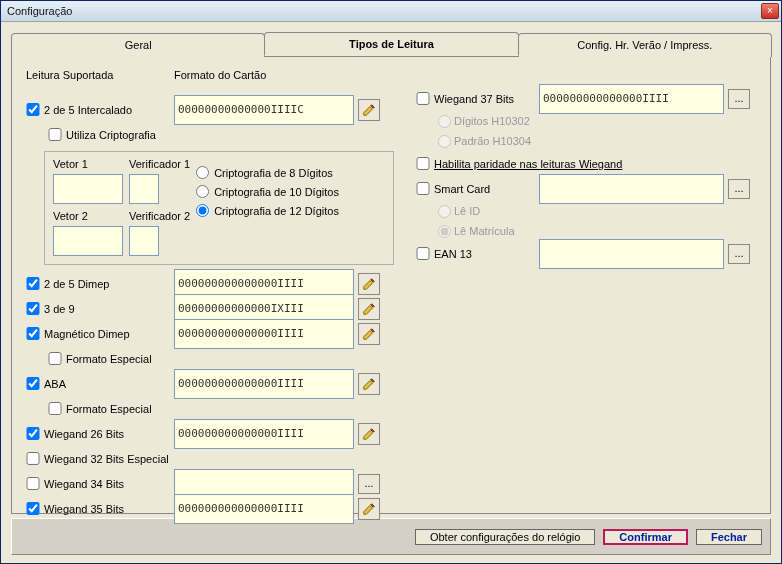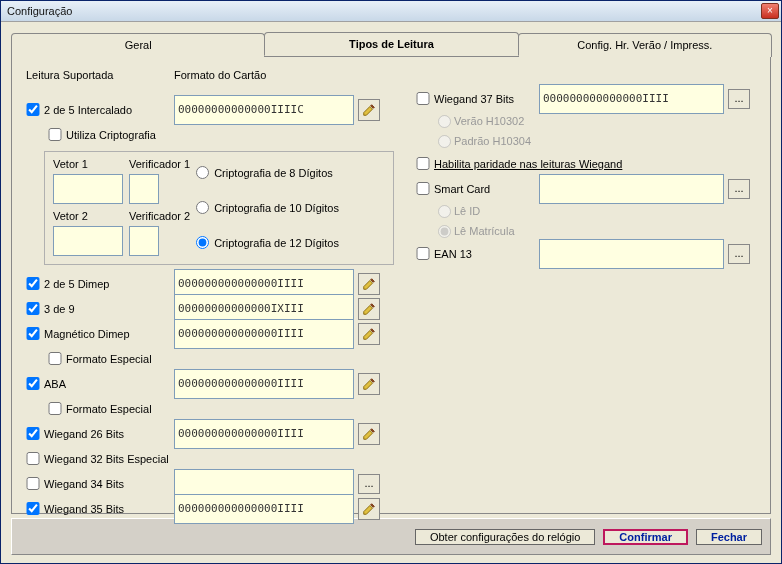--- a/index.html
+++ b/index.html
@@ -135,21 +135,21 @@
 }
 .groupbox {
   border: 1px solid #b0b0b0;
   margin: 4px 0 6px 18px;
   padding: 6px 8px 8px 8px;
   width: 350px;
 }
 .gb-row { display: flex; align-items: flex-start; gap: 6px; }
 .gb-cell { display: flex; flex-direction: column; gap: 2px; }
 .gb-cell label { margin-bottom: 2px; }
-.radiostack { display: flex; flex-direction: column; gap: 22px; padding-top: 8px; font-size: 11px; }
+.radiostack { display: flex; flex-direction: column; gap: 6px; padding-top: 8px; font-size: 11px; }
 .radiostack label { display: flex; align-items: center; gap: 2px; }
 .disabled { color: #999; }
 .bottombar {
   height: 38px;
   border: 1px solid #fff;
   border-right-color: #888;
   border-bottom-color: #888;
   margin: 0 10px 8px 10px;
   background: #d4d0c8;
   display: flex;
@@ -340,21 +340,21 @@
         <div class="col-right">
           <div style="height:17px"></div>
           <div class="row">
             <input type="checkbox" class="chk" style="">
             <span class="lbl" style="width:105px">Wiegand 37 Bits</span>
             <input class="textbox xwide" value="000000000000000IIII" style="">
             <div class="smallbtn">...</div>
           </div>
           <div class="row indent disabled" style="height:20px">
             <input type="radio" disabled="" style="">
-            <span>Verão H10302</span>
+            <span>Dígitos H10302</span>
           </div>
           <div class="row indent disabled" style="height:20px">
             <input type="radio" disabled="" style="">
             <span>Padrão H10304</span>
           </div>
 
           <div class="row">
             <input type="checkbox" class="chk" style="">
             <span style="text-decoration:underline">Habilita paridade nas leituras Wiegand</span>
           </div>

